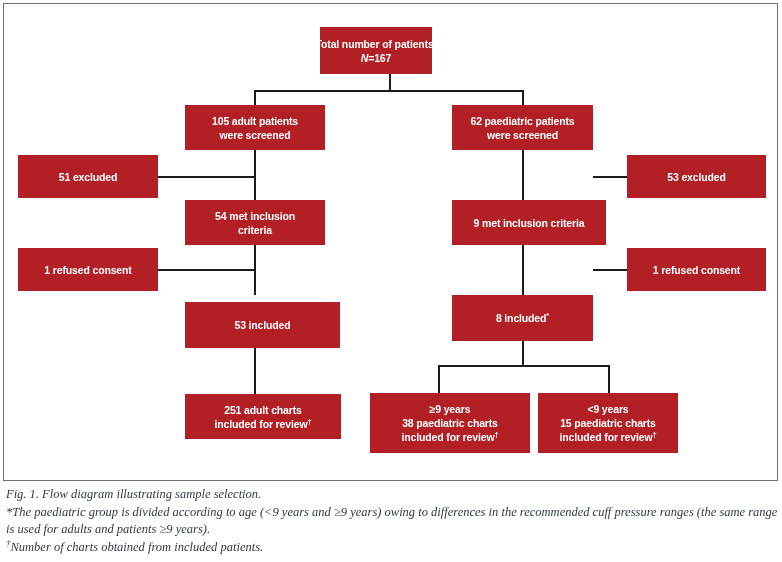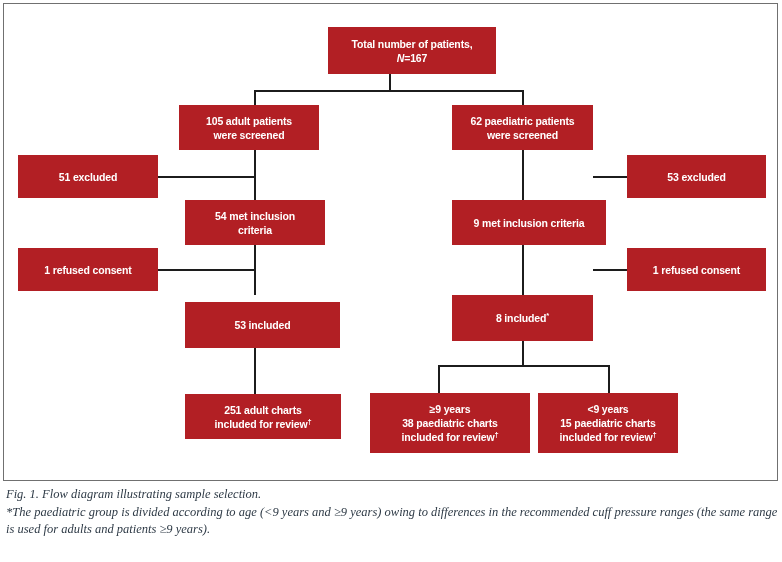--- a/index.html
+++ b/index.html
@@ -46,26 +46,26 @@
 <div class="line" style="left:254px;top:245px;width:2px;height:50px"></div>
 <div class="line" style="left:158px;top:269px;width:97px;height:2px"></div>
 <div class="line" style="left:522px;top:245px;width:2px;height:50px"></div>
 <div class="line" style="left:593px;top:269px;width:34px;height:2px"></div>
 <div class="line" style="left:254px;top:341px;width:2px;height:53px"></div>
 <div class="line" style="left:522px;top:341px;width:2px;height:25px"></div>
 <div class="line" style="left:438px;top:365px;width:172px;height:2px"></div>
 <div class="line" style="left:438px;top:365px;width:2px;height:28px"></div>
 <div class="line" style="left:608px;top:365px;width:2px;height:28px"></div>
 
-<div class="box" style="left:328px;top:27px;width:168px;height:47px">
+<div class="box" style="left:320px;top:27px;width:112px;height:47px">
   <div class="bl">Total number of patients,</div>
   <div class="bl"><i>N</i><span>=167</span></div>
 </div>
 
-<div class="box" style="left:179px;top:105px;width:140px;height:45px">
+<div class="box" style="left:185px;top:105px;width:140px;height:45px">
   <div class="bl">105 adult patients</div>
   <div class="bl">were screened</div>
 </div>
 
 <div class="box" style="left:452px;top:105px;width:141px;height:45px">
   <div class="bl">62 paediatric patients</div>
   <div class="bl">were screened</div>
 </div>
 
 <div class="box" style="left:18px;top:155px;width:140px;height:43px">
@@ -114,13 +114,14 @@
 
 <div class="box" style="left:538px;top:393px;width:140px;height:60px">
   <div class="bl">&lt;9 years</div>
   <div class="bl">15 paediatric charts</div>
   <div class="bl"><span>included for review</span><sup>†</sup></div>
 </div>
 
 <div class="caption">
   <p>Fig. 1. Flow diagram illustrating sample selection.</p>
   <p>*The paediatric group is divided according to age (&lt;9 years and ≥9 years) owing to differences in the recommended cuff pressure ranges (the same range is used for adults and patients ≥9 years).</p>
+  <p><sup>†</sup><span>Number of charts obtained from included patients.</span></p>
 </div>
 
 </body></html>

